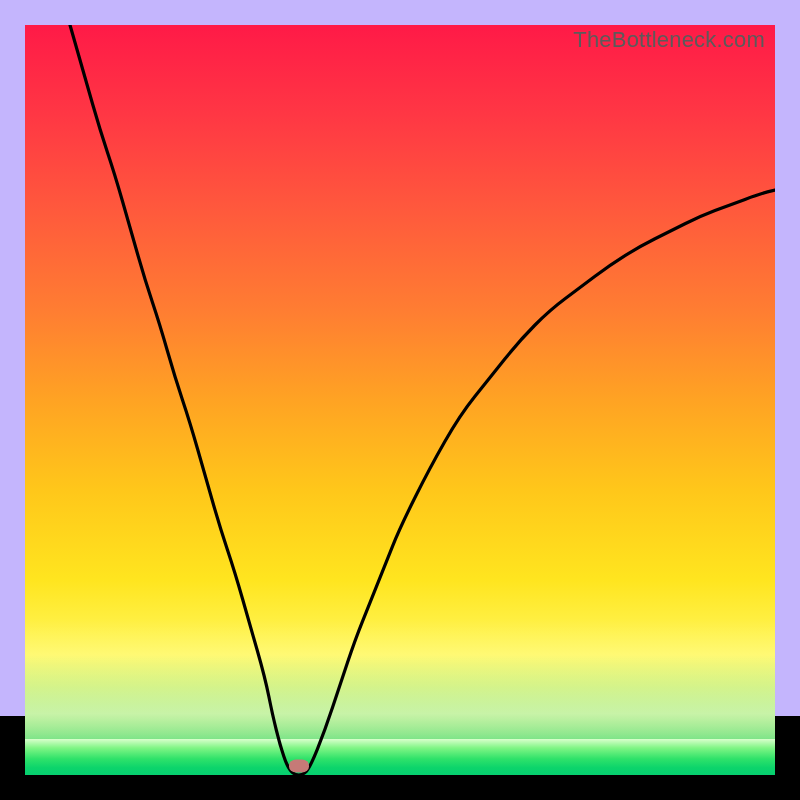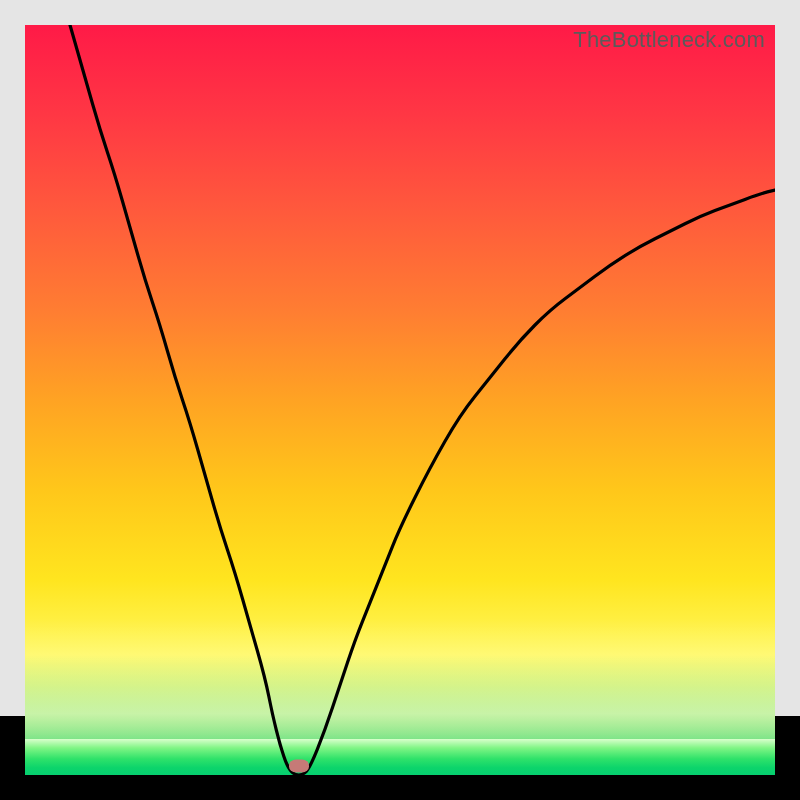--- a/index.html
+++ b/index.html
@@ -10,21 +10,21 @@
     background: #000;
     overflow: hidden;
     font-family: Arial, Helvetica, sans-serif;
   }
   .frame {
     position: absolute;
     left: 0;
     top: 0;
     width: 800px;
     height: 716px;
-    background: #e5e5e5;
+    background: #c4b5fd;
   }
   .plot {
     position: absolute;
     left: 25px;
     top: 25px;
     width: 750px;
     height: 750px;
     overflow: hidden;
   }
   .watermark {

